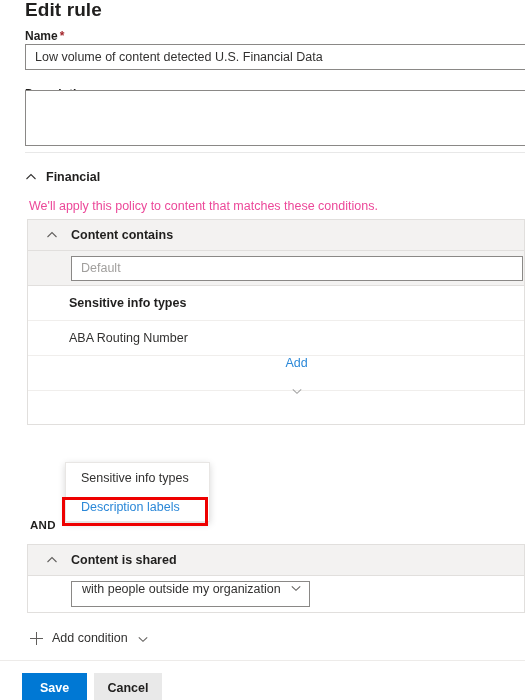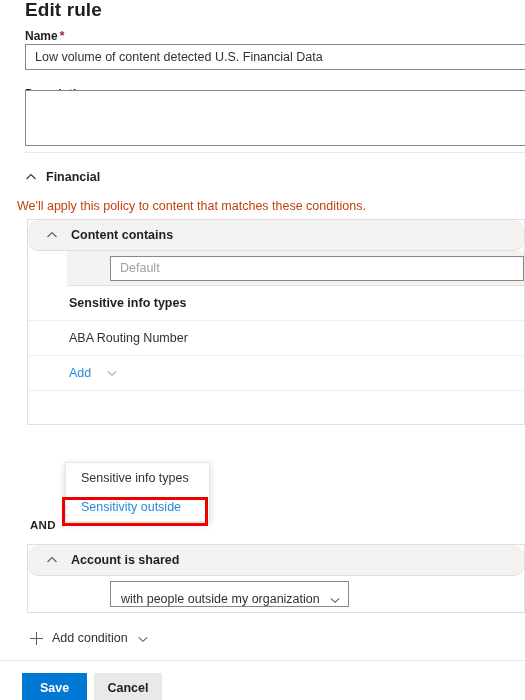--- a/index.html
+++ b/index.html
@@ -56,54 +56,53 @@
 
   
   .section-head {
     position: absolute; left: 25px;
     display: flex; align-items: center; gap: 9px;
   }
   .section-head .lbl {
     font-size: 12.5px; font-weight: 700; color: #201f1e;
   }
   .section-sub {
-    position: absolute; left: 17px;
-    font-size: 12.5px; color: #c2410c;
+    position: absolute; left: 29px;
+    font-size: 12.5px; color: #ec4899;
   }
 
   
   .chev {
     display: inline-block; width: 12px; height: 12px;
     position: relative;
   }
   .chev svg { display: block; }
 
   
   .cond-card {
     position: absolute;
     border: 1px solid #e1dfdd;
     background: #fff;
   }
   .cond-header {
     height: 31px;
     background: #f3f2f1;
     border-bottom: 1px solid #e1dfdd;
     display: flex; align-items: center;
-    padding-left: 18px; gap: 13px; border-radius: 10px;
+    padding-left: 18px; gap: 13px;
   }
   .cond-header .lbl {
     font-size: 12.5px; font-weight: 700; color: #201f1e;
   }
   .cond-body-row {
     background: #f3f2f1;
     height: 35px;
     display: flex; align-items: center;
     padding-left: 43px;
     border-bottom: 1px solid #e1dfdd;
-    margin-left: 39px;
   }
   .inner-input {
     border: 1px solid #8a8886;
     background: #fff;
     height: 25px; width: 452px;
     font-size: 12.5px; color: #a19f9d;
     padding: 0 9px;
     display: flex; align-items: center;
     font-family: "Liberation Sans", sans-serif;
   }
@@ -116,38 +115,39 @@
     font-size: 12.5px; color: #323130;
   }
   .list-row.head { font-weight: 700; color: #201f1e; }
 
   .add-row {
     height: 35px;
     display: flex; align-items: center;
     padding-left: 41px;
     border-bottom: 1px solid #f0eeec;
     gap: 15px;
+    flex-direction: column;
   }
   .add-link {
     font-size: 12.5px; color: #2b88d8; cursor: pointer;
   }
   .blank-row { height: 33px; border-bottom: none; }
 
   
   .and-label {
     position: absolute;
     font-size: 11.5px; font-weight: 700; color: #201f1e;
     letter-spacing: .3px;
   }
 
   
   .combo {
     border: 1px solid #8a8886; background: #fff;
     height: 26px;
-    display: inline-flex; align-items: flex-end;
+    display: inline-flex; align-items: flex-start;
     padding: 0 7px 0 10px; gap: 9px;
     font-size: 12.5px; color: #323130;
     cursor: pointer;
   }
 
   
   .add-condition {
     position: absolute;
     display: flex; align-items: flex-end; gap: 9px;
     font-size: 12.5px; color: #323130; cursor: pointer;
@@ -261,21 +261,21 @@
 
   <div class="and-label" style="left:30px; top:519px;">AND</div>
 
   <div class="cond-card" style="left:27px; top:544px; width:498px;">
     <div class="cond-header">
       <span class="chev">
         <svg width="12" height="12" viewBox="0 0 12 12">
             <path d="M1.5 8 L6 3.6 L10.5 8" fill="none" stroke="#605e5c" stroke-width="1.05"></path>
           </svg>
       </span>
-      <span class="lbl">Account is shared</span>
+      <span class="lbl">Content is shared</span>
     </div>
     <div class="cond-body-row" style="background:#fff; border-bottom:none; height:36px; padding-left:43px;">
       <div class="combo">
         <span>with people outside my organization</span>
         <span class="chev">
           <svg width="12" height="12" viewBox="0 0 12 12">
               <path d="M1.8 4.4 L6 8.3 L10.2 4.4" fill="none" stroke="#605e5c" stroke-width="1.05"></path>
             </svg>
         </span>
       </div>
@@ -292,18 +292,18 @@
     </span>
   </div>
 
   <div class="divider divider-bottom" style="left:0px; top:660px; width:525px;"></div>
 
   <button class="btn btn-primary" style="left:22px; top:673px; width:65px;">Save</button>
   <button class="btn btn-default" style="left:94px; top:673px; width:68px;">Cancel</button>
 
   <div class="menu" style="left:65px; top:462px; width:145px;">
     <div class="menu-item">Sensitive info types</div>
-    <div class="menu-item accent">Sensitivity outside</div>
+    <div class="menu-item accent">Description labels</div>
   </div>
 
   <div class="annot-box" style="left:62px; top:497px; width:146px; height:29px;"></div>
 
 </div>
 
 </body></html>

